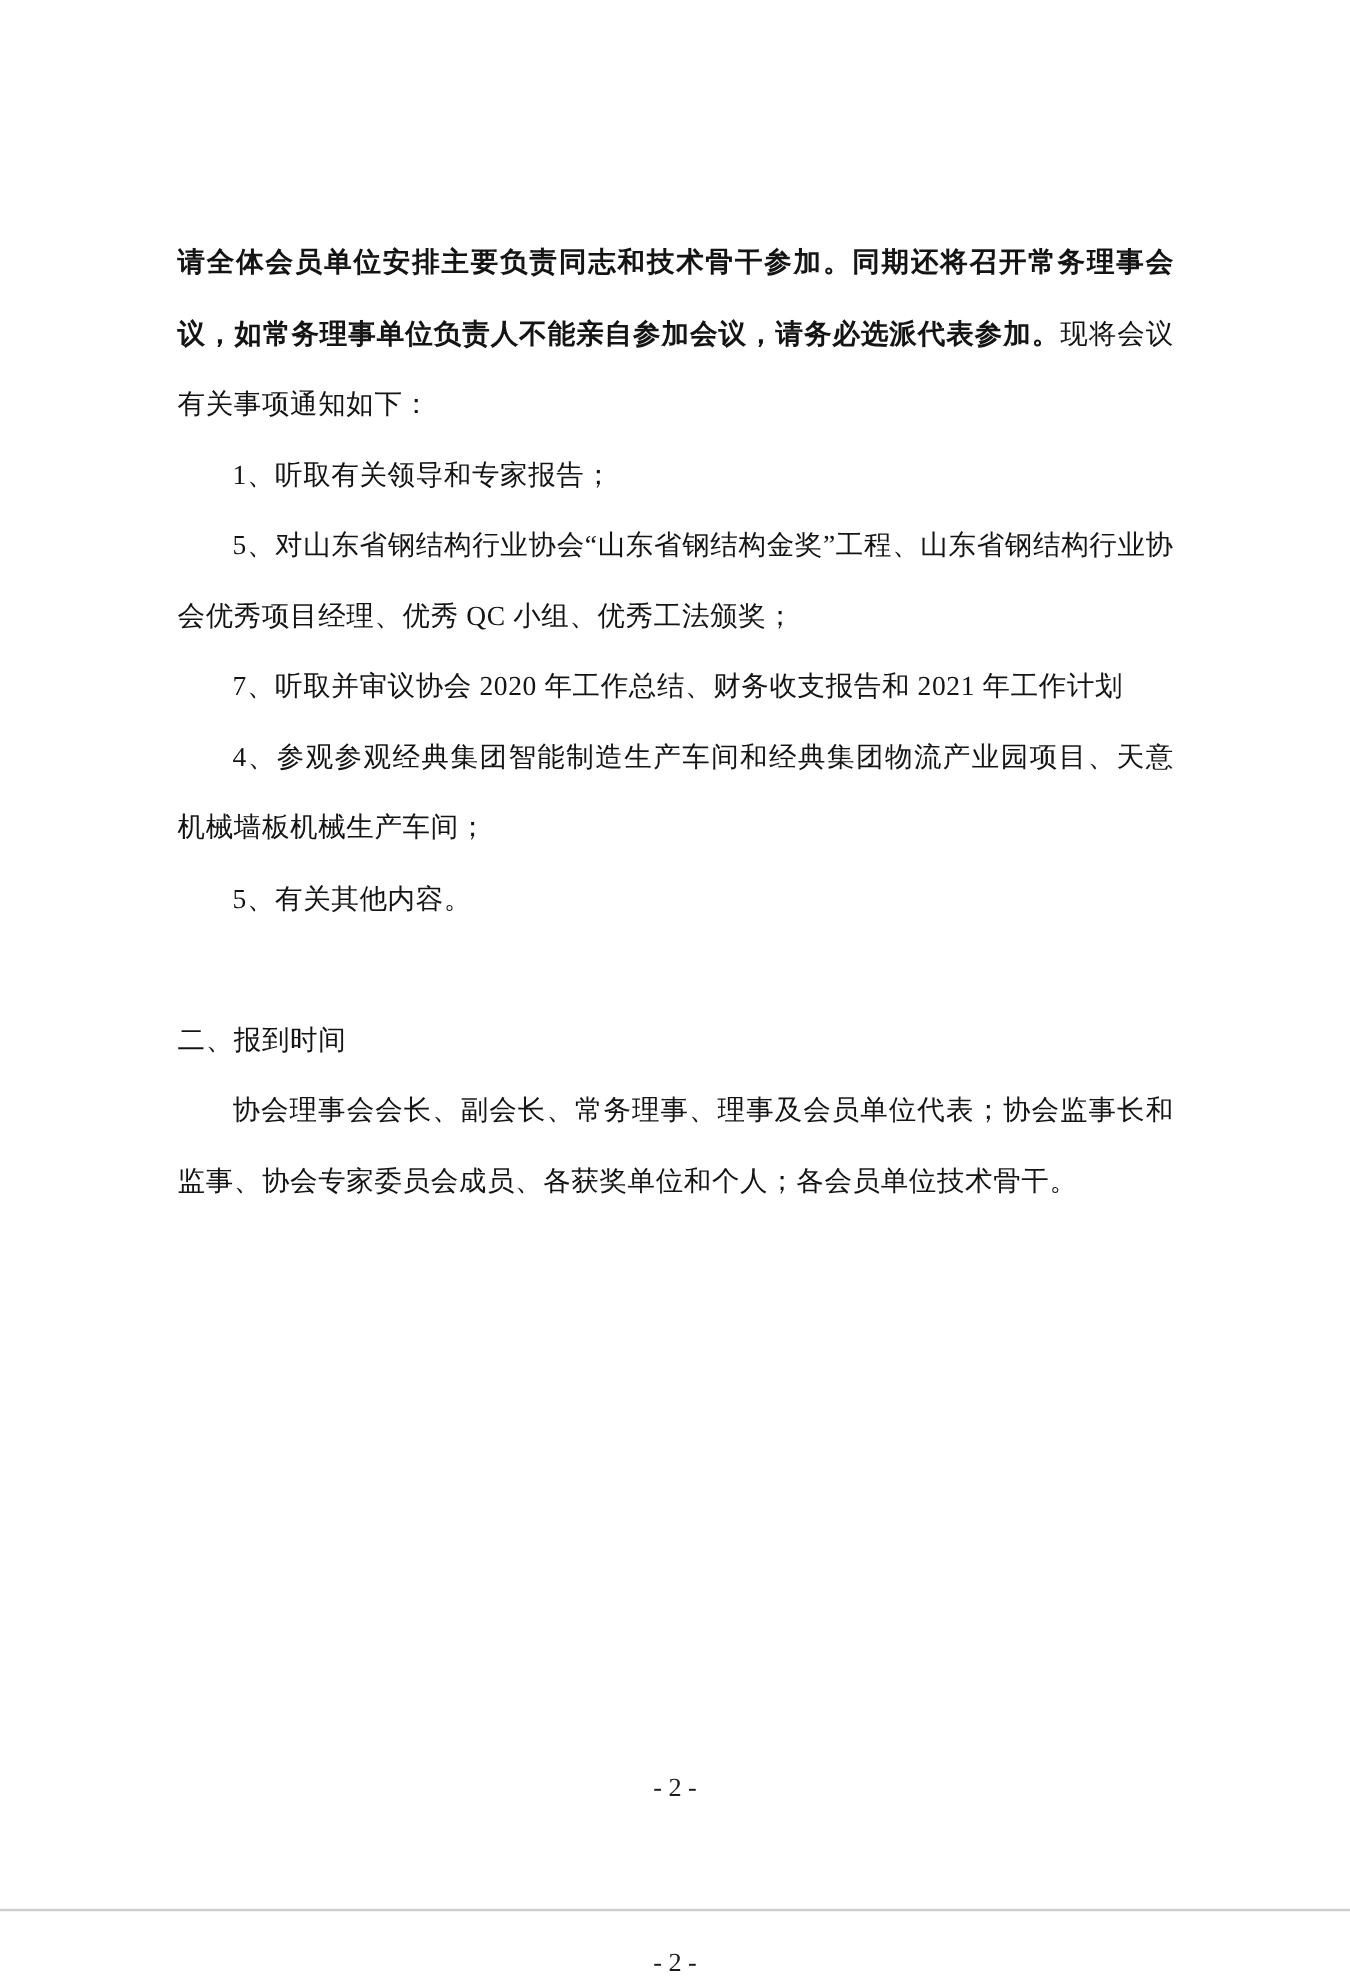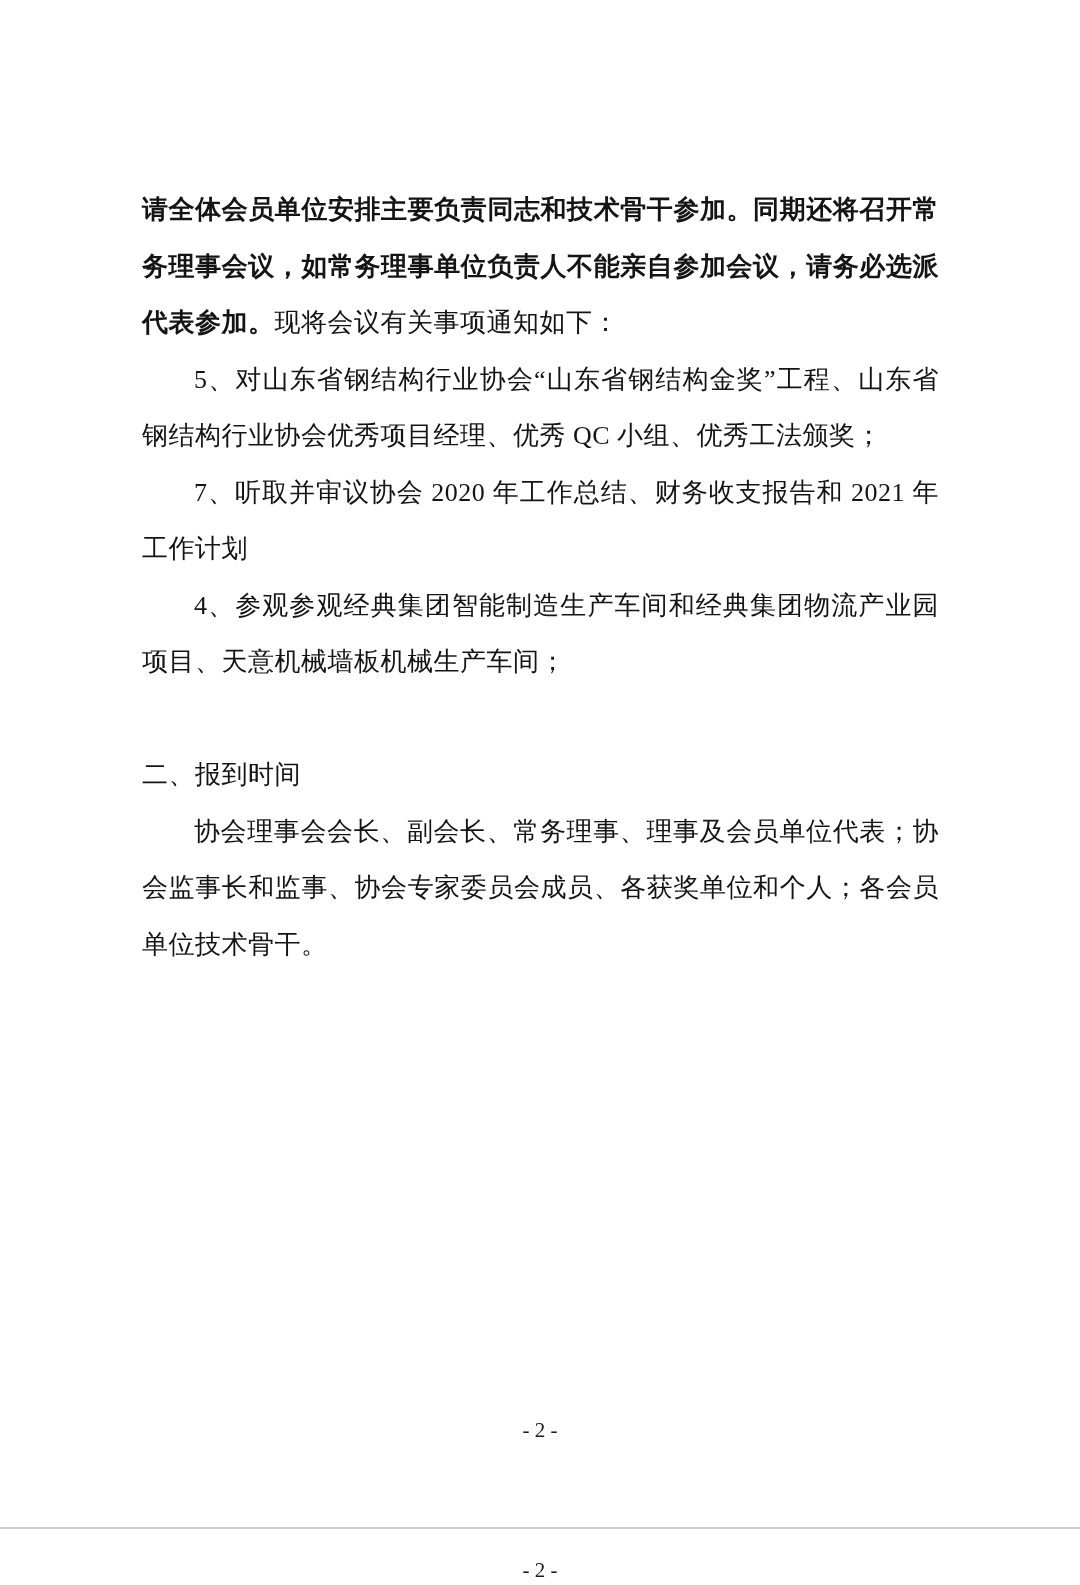--- a/index.html
+++ b/index.html
@@ -14,21 +14,21 @@
     background: #ffffff;
     overflow: hidden;
     font-family: "Liberation Serif", "DejaVu Serif", serif;
     color: #141414;
   }
   .content {
     position: absolute;
     left: 142px;
     top: 182px;
     width: 797px;
-    font-size: 26px;
+    font-size: 22px;
     line-height: 56.5px;
     text-align: justify;
     letter-spacing: 0.5px;
   }
   .content p {
     margin: 0;
     padding: 0;
   }
   .intro-bold {
     font-weight: 700;
@@ -74,27 +74,29 @@
 </head>
 <body>
 
 <div class="page">
 
   <div class="content">
 
     <p><span class="intro-bold">请全体会员单位安排主要负责同志和技术骨干参加。同期还将召开常务理事会议，如常务理事单位负责人不能亲自参加会议，请务必选派代表参加。</span><span>现将会议有关事项通知如下：</span></p>
 
 
+    <p class="para-indent">1、听取有关领导和专家报告；</p>
 
     <p class="para-indent">5、对山东省钢结构行业协会“山东省钢结构金奖”工程、山东省钢结构行业协会优秀项目经理、优秀 QC 小组、优秀工法颁奖；</p>
 
     <p class="para-indent">7、听取并审议协会 2020 年工作总结、财务收支报告和 2021 年工作计划</p>
 
     <p class="para-indent">4、参观参观经典集团智能制造生产车间和经典集团物流产业园项目、天意机械墙板机械生产车间；</p>
 
+    <p class="para-indent">5、有关其他内容。</p>
 
     <p class="section-heading spaced-heading">二、报到时间</p>
 
     <p class="para-indent">协会理事会会长、副会长、常务理事、理事及会员单位代表；协会监事长和监事、协会专家委员会成员、各获奖单位和个人；各会员单位技术骨干。</p>
 
 
 
   </div>
 
   <div class="page-footer-number">- 2 -</div>

